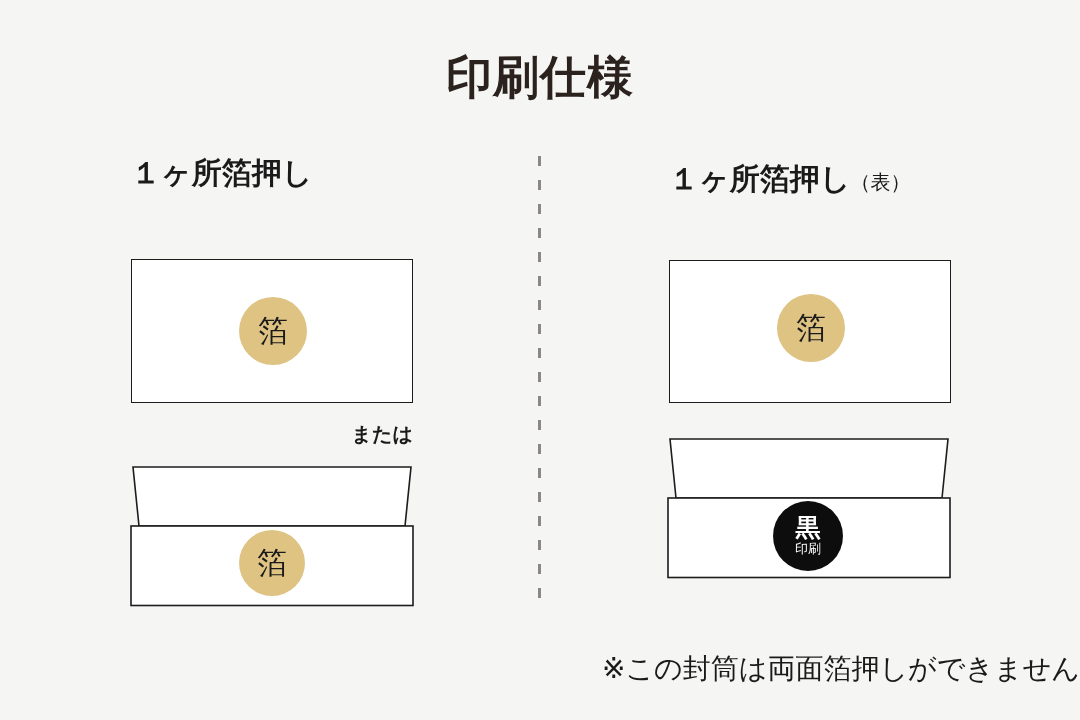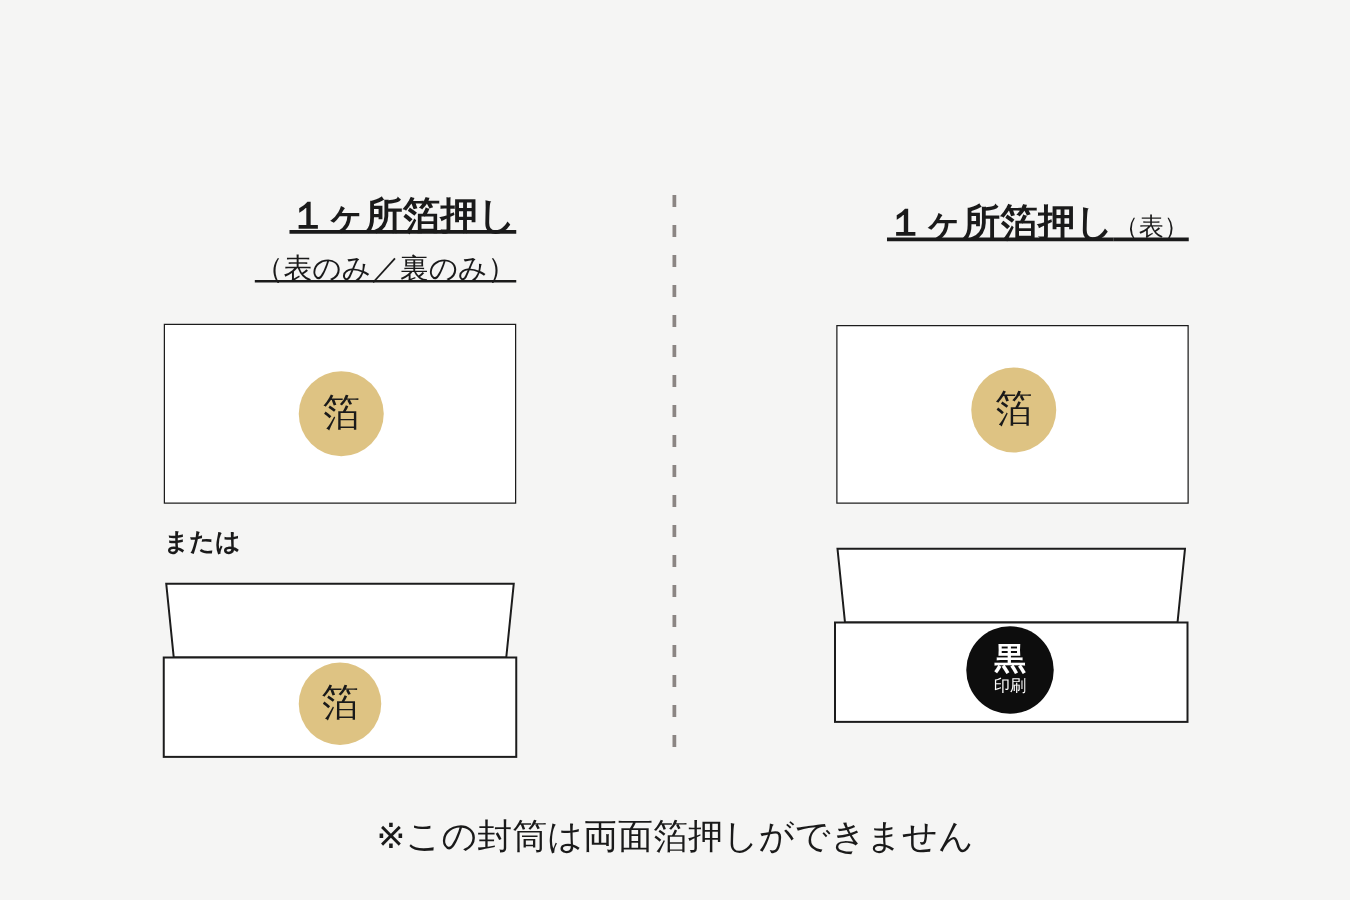--- a/index.html
+++ b/index.html
@@ -26,21 +26,21 @@
     position:absolute;top:52px;left:0;width:100%;
     text-align:center;font-size:46px;line-height:50px;font-weight:bold;
     color:var(--title-text);letter-spacing:1px;
   }
 
   .divider{
     position:absolute;left:538px;top:156px;width:3px;height:454px;
     background:repeating-linear-gradient(to bottom,var(--divider-dash) 0 10px,transparent 10px 24px);
   }
 
-  .col-head{position:absolute;width:282px;text-align:right;color:var(--body-text);white-space:nowrap;text-decoration:underline;}
+  .col-head{position:absolute;width:282px;text-align:left;color:var(--body-text);white-space:nowrap;}
   .l-head1{left:131px;top:157px;font-size:30px;line-height:32px;font-weight:bold;}
   .l-head2{left:131px;top:201px;font-size:23px;line-height:26px;font-weight:400;}
   .r-head1{left:669px;top:157px;font-size:30px;line-height:44px;font-weight:bold;}
   .r-head2{left:669px;top:201px;font-size:30px;line-height:32px;font-weight:bold;}
   .head-suffix{font-size:20px;font-weight:500;}
 
   .env-front{
     position:absolute;background:var(--envelope-fill);
     border:1.5px solid var(--envelope-border);
   }
@@ -53,39 +53,39 @@
     display:flex;flex-direction:column;align-items:center;justify-content:center;
     text-align:center;
   }
   .stamp.gold{background:var(--foil-gold);color:var(--body-text);}
   .stamp.gold span{font-size:30px;line-height:30px;font-weight:500;}
   .stamp.black{background:var(--mono-black);color:var(--stamp-text-on-black);padding-bottom:3px;}
   .stamp.black .big{font-size:25px;line-height:27px;font-weight:bold;}
   .stamp.black .small{font-size:13px;line-height:15px;font-weight:500;}
 
   .or-label{
-    position:absolute;left:131px;top:422px;width:282px;text-align:left;
+    position:absolute;left:131px;top:422px;width:282px;text-align:right;
     font-size:20px;line-height:24px;font-weight:bold;color:var(--body-text);
   }
 
   .footnote{
-    position:absolute;left:0;top:652px;width:100%;text-align:center;
+    position:absolute;left:0;top:652px;width:100%;text-align:right;
     font-size:28px;line-height:34px;font-weight:400;color:var(--body-text);
   }
 </style>
 </head>
 <body>
 
 <div class="canvas">
 
+  <h1 class="title">印刷仕様</h1>
 
   <div class="divider"></div>
 
   <div class="col-head l-head1">１ヶ所箔押し</div>
-  <div class="col-head l-head2">（表のみ／裏のみ）</div>
 
   <div class="env-front" style="left:131px;top:259px;width:282px;height:144px;">
     <div class="stamp gold" style="left:107px;top:37px;width:68px;height:68px;">
       <span>箔</span>
     </div>
   </div>
 
   <div class="or-label">または</div>
 
   <div class="env-back" style="left:129px;top:465px;width:286px;height:142px;">

